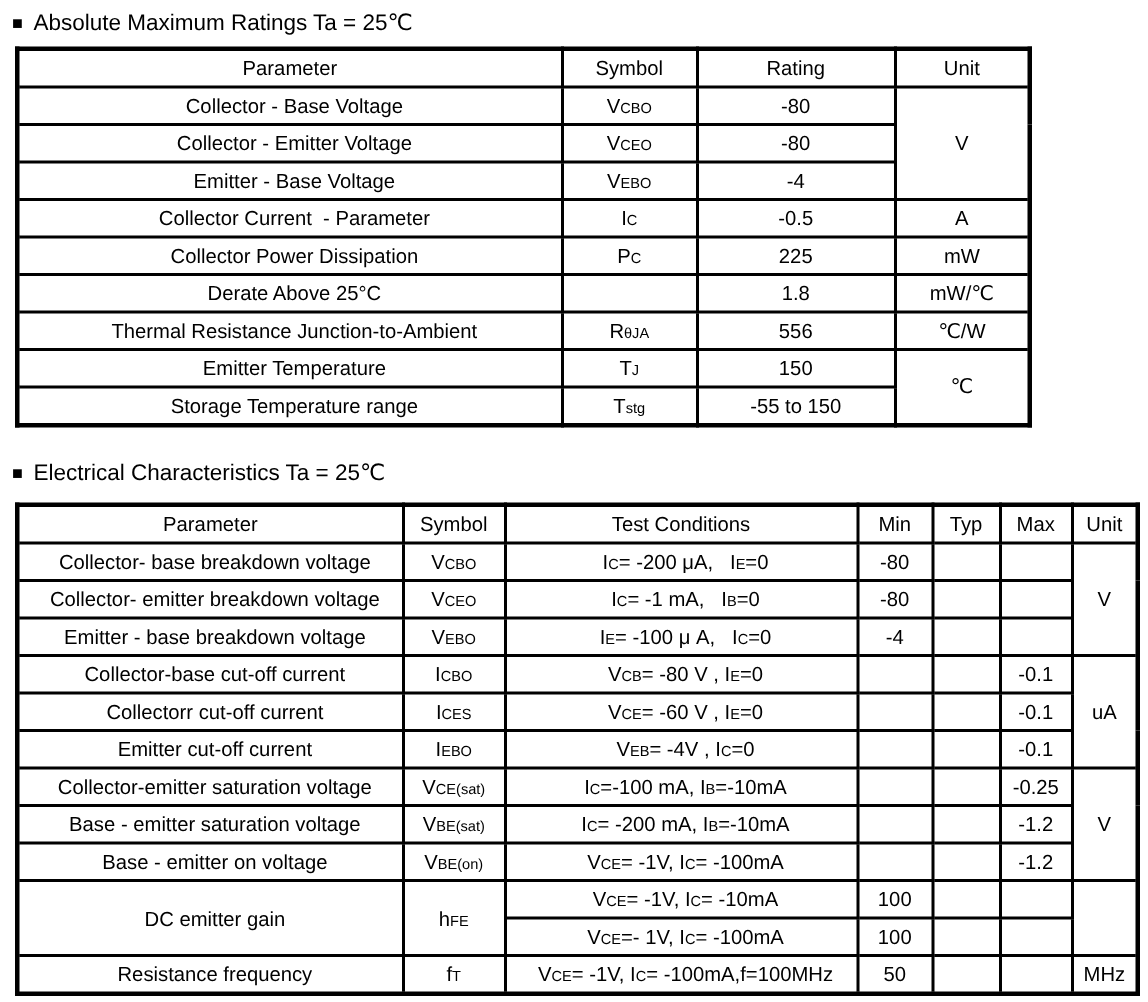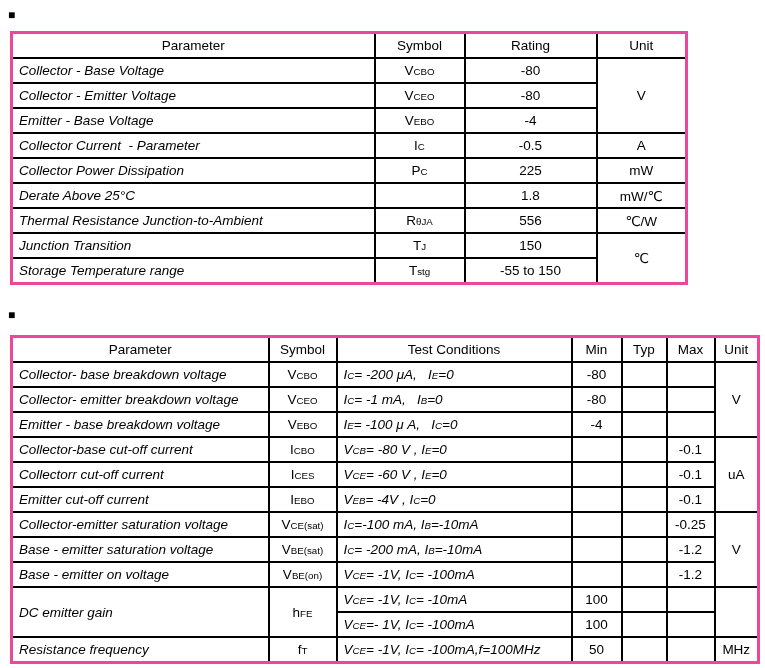--- a/index.html
+++ b/index.html
@@ -26,53 +26,53 @@
     height: 17px;
     white-space: pre;
   }
   .bullet {
     font-size: 12px;
     line-height: 1;
   }
   table {
     border-collapse: collapse;
     table-layout: fixed;
-    border: 3px solid #ec4899;
+    border: 3px solid #000000;
     margin-left: 10px;
   }
   .t1 { width: 675px; margin-top: 8px; }
   .t2 { width: 747px; margin-top: 12px; }
   .title2 { margin-top: 21px; }
   th, td {
     border: 2px solid #000000;
     font-size: 13.5px;
     font-weight: normal;
     height: 23px;
     padding: 0;
     text-align: center;
     vertical-align: middle;
     overflow: hidden;
     white-space: pre-wrap;
   }
   td.param, td.cond {
-    text-align: left;
+    text-align: center;
     padding-left: 6px;
-    font-style: italic;
   }
   .sub {
     font-size: 0.72em;
   }
 </style>
 </head>
 <body>
 
 <div class="page">
 
   <div class="section-title">
     <span class="bullet">■</span>
+    <span>Absolute Maximum Ratings Ta = 25℃</span>
   </div>
 
   <table class="t1">
     <colgroup>
       <col style="width:363px">
         <col style="width:90px">
         <col style="width:132px">
         <col style="width:90px">
     </colgroup>
     <tbody>
@@ -116,35 +116,36 @@
         <td>1.8</td>
         <td>mW/℃</td>
       </tr>
       <tr>
         <td class="param">Thermal Resistance Junction-to-Ambient</td>
         <td><span>R</span><span class="sub">θJA</span></td>
         <td>556</td>
         <td>℃/W</td>
       </tr>
       <tr>
-        <td class="param">Junction Transition</td>
+        <td class="param">Emitter Temperature</td>
         <td><span>T</span><span class="sub">J</span></td>
         <td>150</td>
         <td rowspan="2">℃</td>
       </tr>
       <tr>
         <td class="param">Storage Temperature range</td>
         <td><span>T</span><span class="sub">stg</span></td>
         <td>-55 to 150</td>
       </tr>
     </tbody>
   </table>
 
   <div class="section-title title2">
     <span class="bullet">■</span>
+    <span>Electrical Characteristics Ta = 25℃</span>
   </div>
 
   <table class="t2">
     <colgroup>
       <col style="width:257px">
         <col style="width:68px">
         <col style="width:235px">
         <col style="width:50px">
         <col style="width:45px">
         <col style="width:48px">

